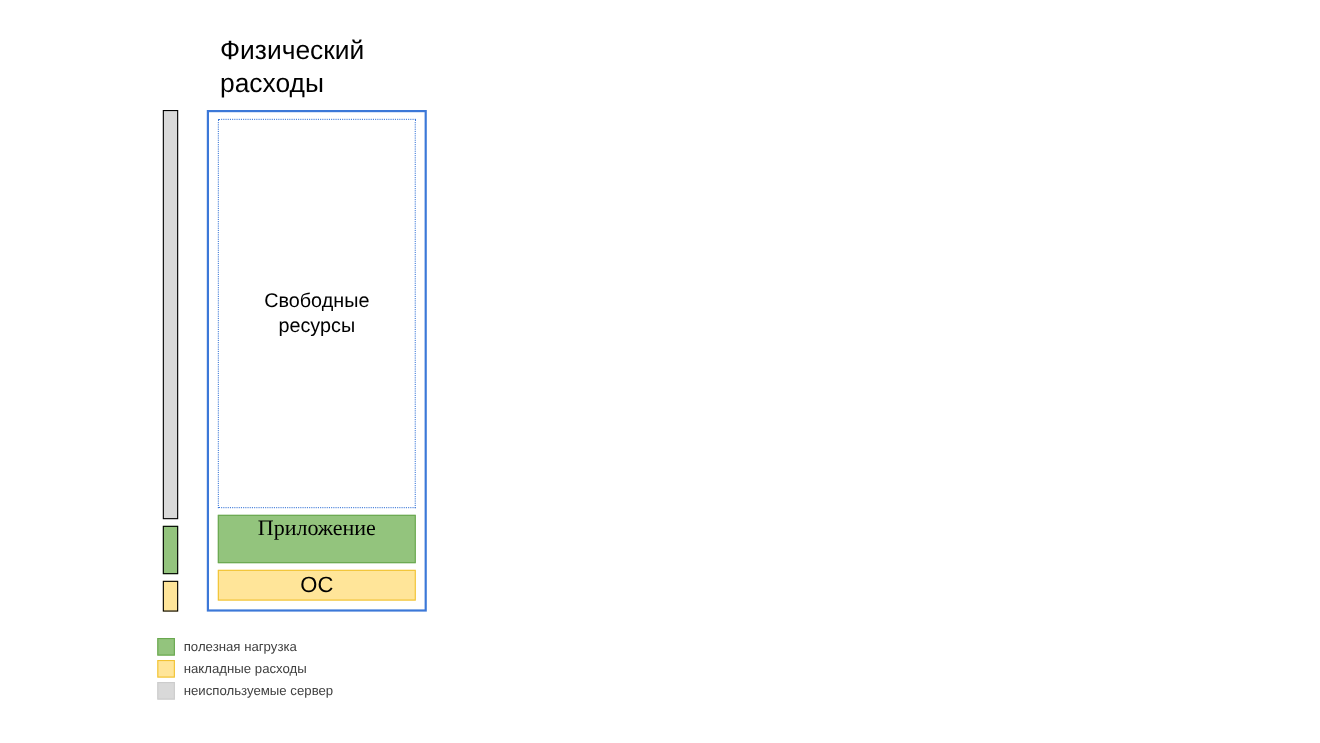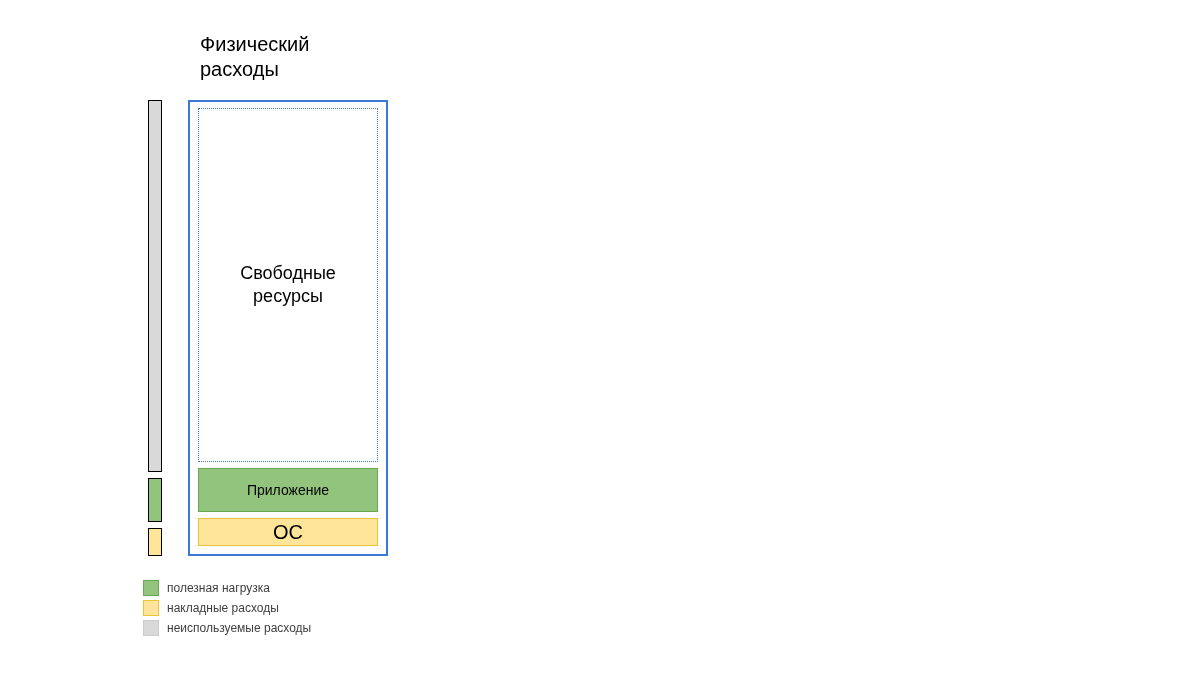--- a/index.html
+++ b/index.html
@@ -7,21 +7,21 @@
       width: 1200px;
       height: 675px;
       background: #fff;
       font-family: Arial, Helvetica, sans-serif;
       position: relative;
     }
     .title {
       position: absolute;
       left: 200px;
       top: 32px;
-      font-size: 20px;
+      font-size: 24px;
       line-height: 1.25;
       color: #000;
     }
     .sidebar {
       position: absolute;
       left: 148px;
       top: 100px;
       width: 14px;
       height: 456px;
       display: flex;
@@ -68,24 +68,25 @@
       text-align: center;
       font-size: 18px;
       line-height: 1.3;
       color: #000;
     }
     .app-box {
       flex: 0 0 44px;
       background: #93c47d;
       border: 1px solid #6aa84f;
       display: flex;
-      align-items: center;
+      align-items: flex-start;
       justify-content: center;
-      font-size: 14px;
+      font-size: 20px;
       color: #000;
+      font-family: Liberation Serif, serif;
     }
     .os-box {
       flex: 0 0 28px;
       background: #ffe599;
       border: 1px solid #f1c232;
       display: flex;
       align-items: center;
       justify-content: center;
       font-size: 20px;
       color: #000000;
@@ -147,15 +148,15 @@
   <div class="legend-row">
     <div class="legend-swatch sw-green"></div>
     <span>полезная нагрузка</span>
   </div>
   <div class="legend-row">
     <div class="legend-swatch sw-yellow"></div>
     <span>накладные расходы</span>
   </div>
   <div class="legend-row">
     <div class="legend-swatch sw-grey"></div>
-    <span>неиспользуемые расходы</span>
+    <span>неиспользуемые сервер</span>
   </div>
 </div>
 
 </body></html>

